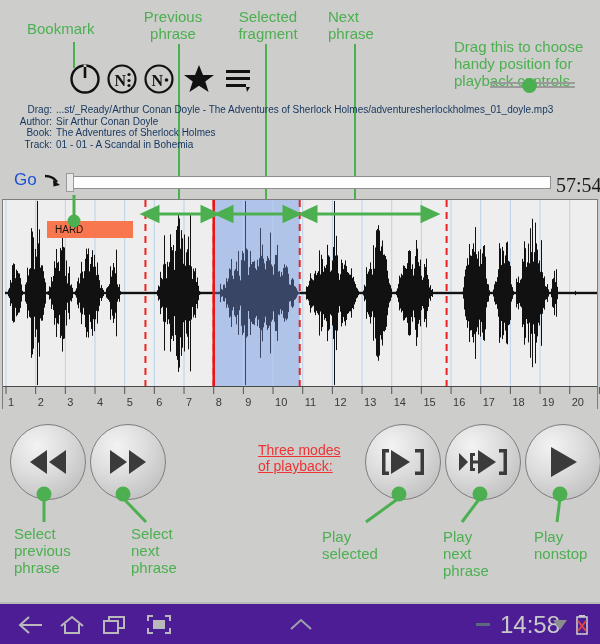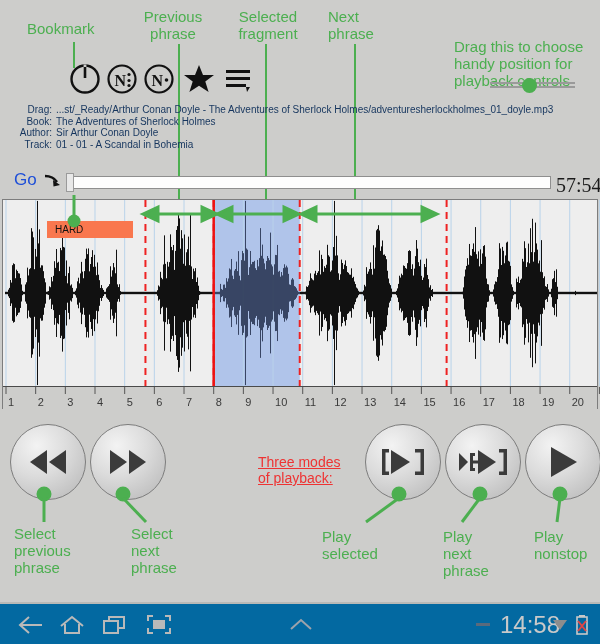--- a/index.html
+++ b/index.html
@@ -43,21 +43,21 @@
   .ruler{position:absolute;left:0;top:186px;width:594px;height:22px;
          background:#cdcdcb;border-top:1px solid #4a4a4a;}
 
   
   .btn{position:absolute;border-radius:50%;
        background:radial-gradient(circle at 35% 28%, #f3f3f3 0%, #dcdcdc 42%, #b4b4b4 100%);
        border:1px solid #7d7d7d;box-sizing:border-box;
        display:flex;align-items:center;justify-content:center;}
 
   
-  .navbar{position:absolute;left:0;top:604px;width:600px;height:40px;background:#0369a1;}
+  .navbar{position:absolute;left:0;top:604px;width:600px;height:40px;background:#4c1d95;}
   .nav-sep{position:absolute;left:0;top:602px;width:600px;height:2px;background:#b9b9b7;}
   .nav-icon{position:absolute;top:10px;}
   .nav-time{position:absolute;right:40px;top:7px;font-size:24px;color:#c9c9c9;
             font-family:"Liberation Sans",sans-serif;}
   .nav-dash{position:absolute;right:110px;top:19px;width:14px;height:3px;background:#5b6a7c;}
 </style>
 </head>
 <body>
 
 <div class="app">
@@ -128,26 +128,26 @@
     <div style="position:absolute;left:0;top:8px;width:85px;height:2px;background:#9a9a9a;"></div>
     <div style="position:absolute;left:32px;top:0px;width:15px;height:15px;border-radius:50%;background:#4caf50;"></div>
   </div>
 
   <div class="meta">
     <div class="meta-row">
       <span class="meta-key">Drag:</span>
       <span class="meta-val">...st/_Ready/Arthur Conan Doyle - The Adventures of Sherlock Holmes/adventuresherlockholmes_01_doyle.mp3</span>
     </div>
     <div class="meta-row">
+      <span class="meta-key">Author:</span>
+      <span class="meta-val">Sir Arthur Conan Doyle</span>
+    </div>
+    <div class="meta-row">
       <span class="meta-key">Book:</span>
       <span class="meta-val">The Adventures of Sherlock Holmes</span>
-    </div>
-    <div class="meta-row">
-      <span class="meta-key">Author:</span>
-      <span class="meta-val">Sir Arthur Conan Doyle</span>
     </div>
     <div class="meta-row">
       <span class="meta-key">Track:</span>
       <span class="meta-val">01 - 01 - A Scandal in Bohemia</span>
     </div>
   </div>
 
   <div class="go-label">Go</div>
   <div class="go-arrow">
     <svg width="20" height="16" viewBox="0 0 20 16">
@@ -889,21 +889,21 @@
       <path d="M42 3 L50 3 L50 29 L42 29 L42 25.5 L46.5 25.5 L46.5 6.5 L42 6.5 Z" fill="#3b3b3b"></path>
     </svg>
   </div>
 
   <div class="btn" style="left:525px;top:424px;width:76px;height:76px;">
     <svg width="40" height="36" viewBox="0 0 40 36">
       <polygon points="8,3 8,33 34,18" fill="#3b3b3b"></polygon>
     </svg>
   </div>
 
-  <div class="anno-red" style="left:258px;top:442px;width:100px;margin-top:12px;">Three modes
+  <div class="anno-red" style="left:258px;top:442px;width:100px;">Three modes
 of playback:</div>
 
   <svg style="position:absolute;left:0;top:488px;width:600px;height:44px;">
     <g stroke="#4caf50" stroke-width="3" fill="#4caf50">
       <circle cx="44" cy="6" r="6"></circle>
       <line x1="44" y1="10" x2="44" y2="34"></line>
       <circle cx="123" cy="6" r="6"></circle>
       <line x1="123" y1="10" x2="146" y2="34"></line>
       <circle cx="399" cy="6" r="6"></circle>
       <line x1="399" y1="10" x2="366" y2="34"></line>

